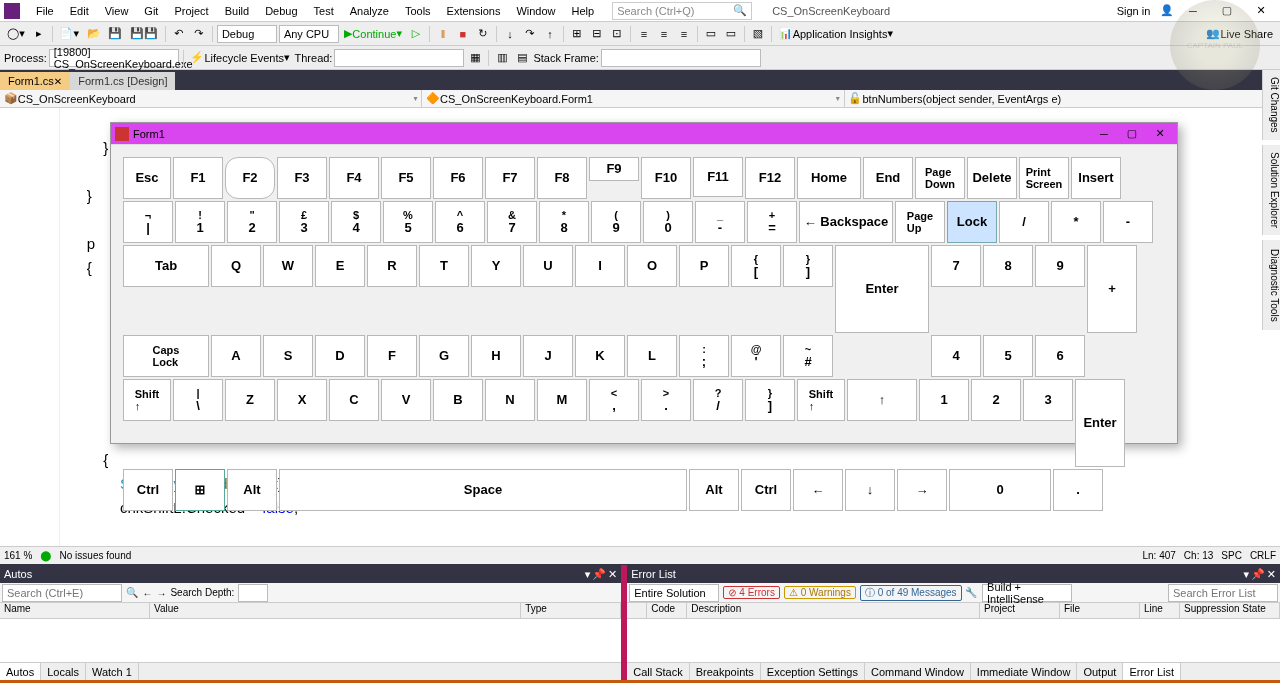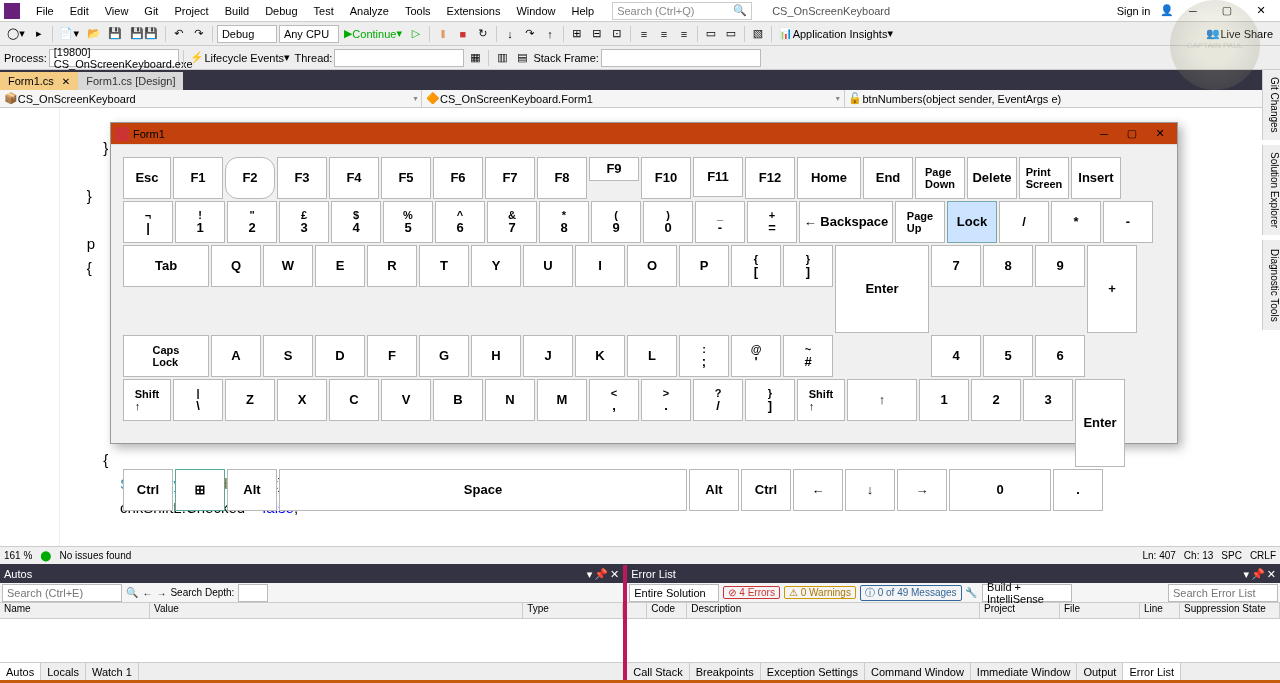--- a/index.html
+++ b/index.html
@@ -16,41 +16,41 @@
 
 
 .toolbar { height: 24px; background: #eee; border-bottom: 1px solid #ccc; display: flex; align-items: center; padding: 0 4px; gap: 2px; font-size: 11px; }
 .tb-btn { min-width: 18px; height: 18px; display: flex; align-items: center; justify-content: center; padding: 0 2px; cursor: pointer; border: 1px solid transparent; }
 .tb-sep { width: 1px; height: 16px; background: #ccc; margin: 0 2px; }
 .tb-dropdown { height: 18px; border: 1px solid #bbb; background: #fff; padding: 0 4px; display: flex; align-items: center; font-size: 11px; }
 .tb-green { color: #0a0; }
 
 
 .doc-tabs { height: 20px; background: #334; display: flex; align-items: flex-end; }
-.doc-tab { padding: 2px 8px; height: 18px; display: flex; align-items: center; gap: 8px; font-size: 11px; cursor: pointer; }
+.doc-tab { padding: 2px 8px; height: 18px; display: flex; align-items: center; gap: 0; font-size: 11px; cursor: pointer; }
 .doc-tab.active { background: #f5cc84; color: #000; }
 .doc-tab.inactive { background: #d8d8d8; color: #333; }
 .doc-tab .close-x { font-size: 10px; }
 
 
 .nav-bar { height: 18px; background: #f5f5f5; border-bottom: 1px solid #ccc; display: flex; }
 .nav-d { flex: 1; border-right: 1px solid #ccc; padding: 0 4px; font-size: 11px; display: flex; align-items: center; position: relative; }
 .nav-d::after { content: '▾'; position: absolute; right: 4px; font-size: 8px; color: #888; }
 
 
 .editor-area { position: relative; height: 438px; background: #fff; display: flex; }
 .left-gutter { width: 60px; background: #fff; border-right: 1px solid #eee; }
 .code-content { flex: 1; font-family: Consolas, monospace; font-size: 15px; padding: 4px 10px; line-height: 24px; color: #000; position: relative; white-space: pre; }
 .code-content .type { color: #2b91af; }
 .code-content .kw { color: #00f; }
 .code-content .method { color: #795e26; }
 
 
 .osk-window { position: absolute; left: 110px; top: 122px; width: 1068px; height: 322px; background: #f0f0f0; border: 1px solid #999; box-shadow: 4px 4px 10px rgba(0,0,0,0.3); }
-.osk-title { height: 22px; background: #c2410c; display: flex; align-items: center; padding: 0 4px; border-bottom: 1px solid #ddd; font-size: 11px; justify-content: center; }
+.osk-title { height: 22px; background: #d946ef; display: flex; align-items: center; padding: 0 4px; border-bottom: 1px solid #ddd; font-size: 11px; justify-content: center; }
 .osk-title .icon { width: 14px; height: 14px; background: #c33; margin-right: 4px; }
 .osk-title-btns { margin-left: auto; display: flex; gap: 2px; }
 .osk-title-btn { width: 26px; height: 18px; display: flex; align-items: center; justify-content: center; cursor: pointer; }
 .osk-body { padding: 12px; }
 .kb-row { display: flex; gap: 2px; margin-bottom: 2px; }
 .key { background: #fff; border: 1px solid #b8b8b8; height: 42px; display: flex; flex-direction: column; align-items: center; justify-content: center; font-size: 13px; font-weight: bold; cursor: pointer; line-height: 1.1; }
 .key.active { background: #cce4ff; border-color: #7aa; }
 .key.small-txt { font-size: 11px; }
 .key .upper { font-size: 11px; }
 .key .lower { font-size: 13px; }
@@ -424,21 +424,21 @@
   <span>161 %</span>
   <span style="color:#0a0">⬤</span>
   <span>No issues found</span>
   <span style="margin-left:auto">Ln: 407</span>
   <span>Ch: 13</span>
   <span>SPC</span>
   <span>CRLF</span>
 </div>
 
 <div class="bottom-panels">
-  <div class="panel" style="width:49%; border-right:4px solid #be185d;">
+  <div class="panel" style="width:49%; border-right:6px solid #be185d;">
     <div class="panel-header">
       <span>Autos</span>
       <span class="panel-pin">
           <span>▾</span>
           <span>📌</span>
           <span>✕</span>
         </span>
     </div>
     <div class="panel-toolbar">
       <input class="tb-dropdown" style="width: 120px;" placeholder="Search (Ctrl+E)">

